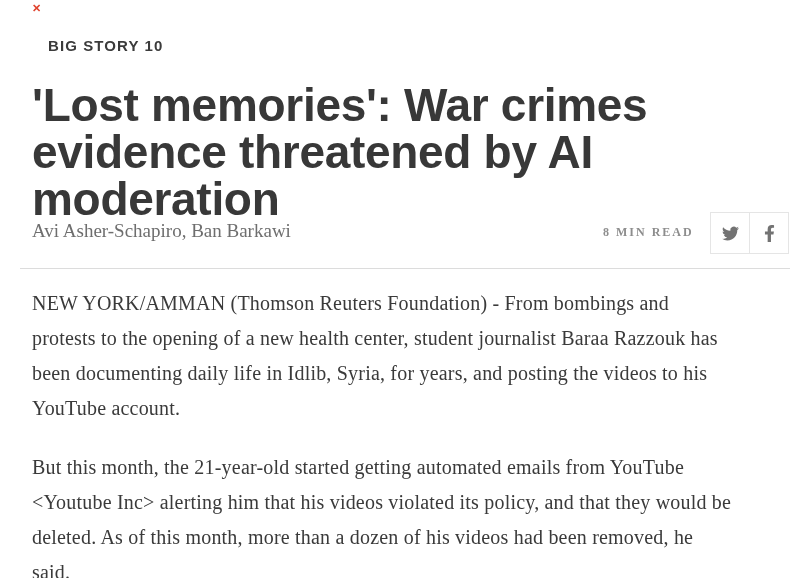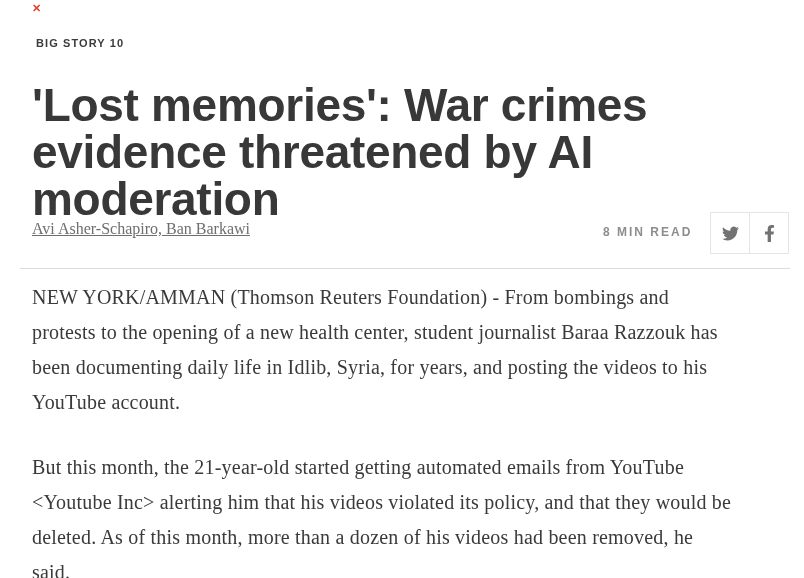--- a/index.html
+++ b/index.html
@@ -16,26 +16,26 @@
     left: 32px;
     top: 2px;
     font-size: 11px;
     font-weight: 700;
     color: #e0432e;
     line-height: 12px;
     cursor: pointer;
   }
   .meta-row {
     position: absolute;
-    left: 36px;
+    left: 48px;
     top: 37px;
     display: flex;
     align-items: baseline;
     gap: 25px;
-    font-size: 11px;
+    font-size: 15px;
     letter-spacing: 1.1px;
     white-space: nowrap;
   }
   .meta-category {
     font-weight: 700;
     color: #3b3b3b;
     cursor: pointer;
   }
   .meta-timestamp {
     font-weight: 400;
@@ -51,33 +51,33 @@
     line-height: 47px;
     font-weight: 700;
     letter-spacing: -0.3px;
     color: #383838;
   }
   .byline {
     position: absolute;
     left: 32px;
     top: 220px;
     font-family: "Liberation Serif", serif;
-    font-size: 16px;
+    font-size: 19px;
     color: #6e6e6e;
-    text-decoration: underline;
   }
   .read-time {
     position: absolute;
     left: 603px;
     top: 225px;
     font-size: 12px;
     font-weight: 700;
     letter-spacing: 2px;
     color: #8d8d8d;
     white-space: nowrap;
+    font-family: Liberation Serif, serif;
   }
   .share-group {
     position: absolute;
     left: 710px;
     top: 212px;
     display: flex;
   }
   .share-btn {
     width: 40px;
     height: 42px;
@@ -104,21 +104,21 @@
     position: absolute;
     left: 32px;
     width: 700px;
     margin: 0;
     font-family: "Liberation Serif", serif;
     font-size: 20px;
     line-height: 35px;
     letter-spacing: 0.2px;
     color: #3a3a3a;
   }
-  .para-1 { top: 280px; }
+  .para-1 { top: 286px; }
   .para-2 { top: 450px; }
 </style>
 </head>
 <body>
 
 <div class="frame">
 
   <span class="close-mark">✕</span>
 
   <div class="meta-row">

